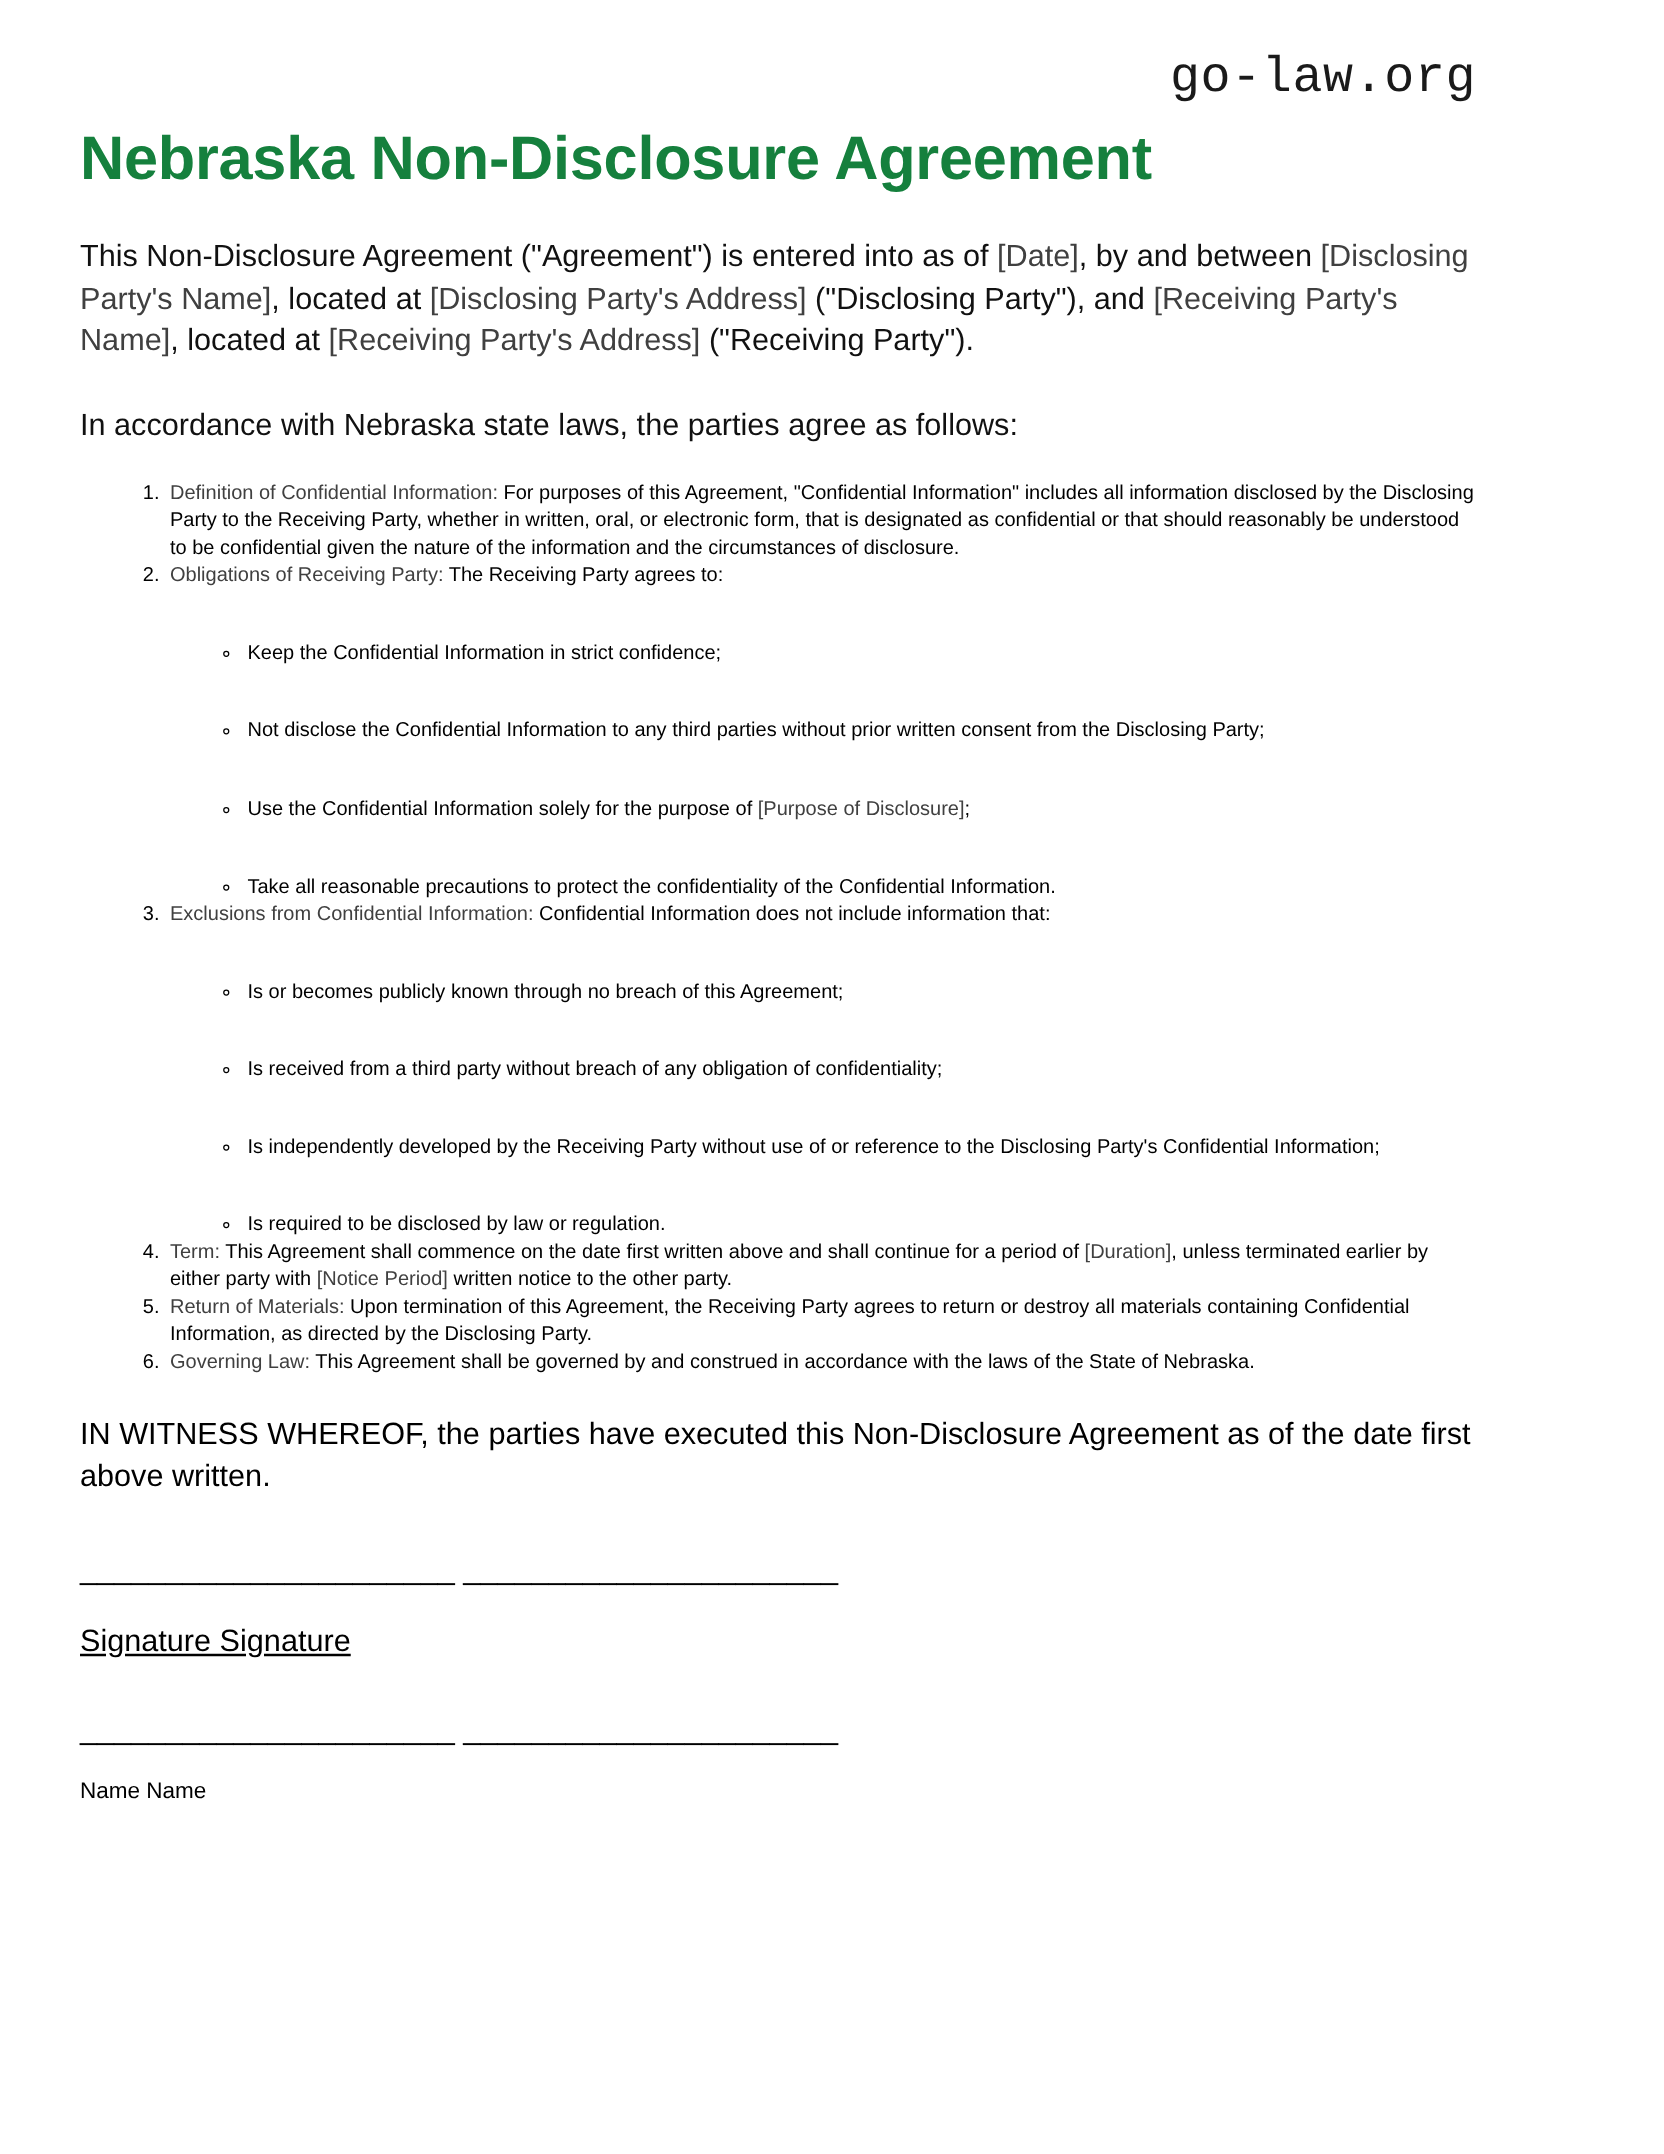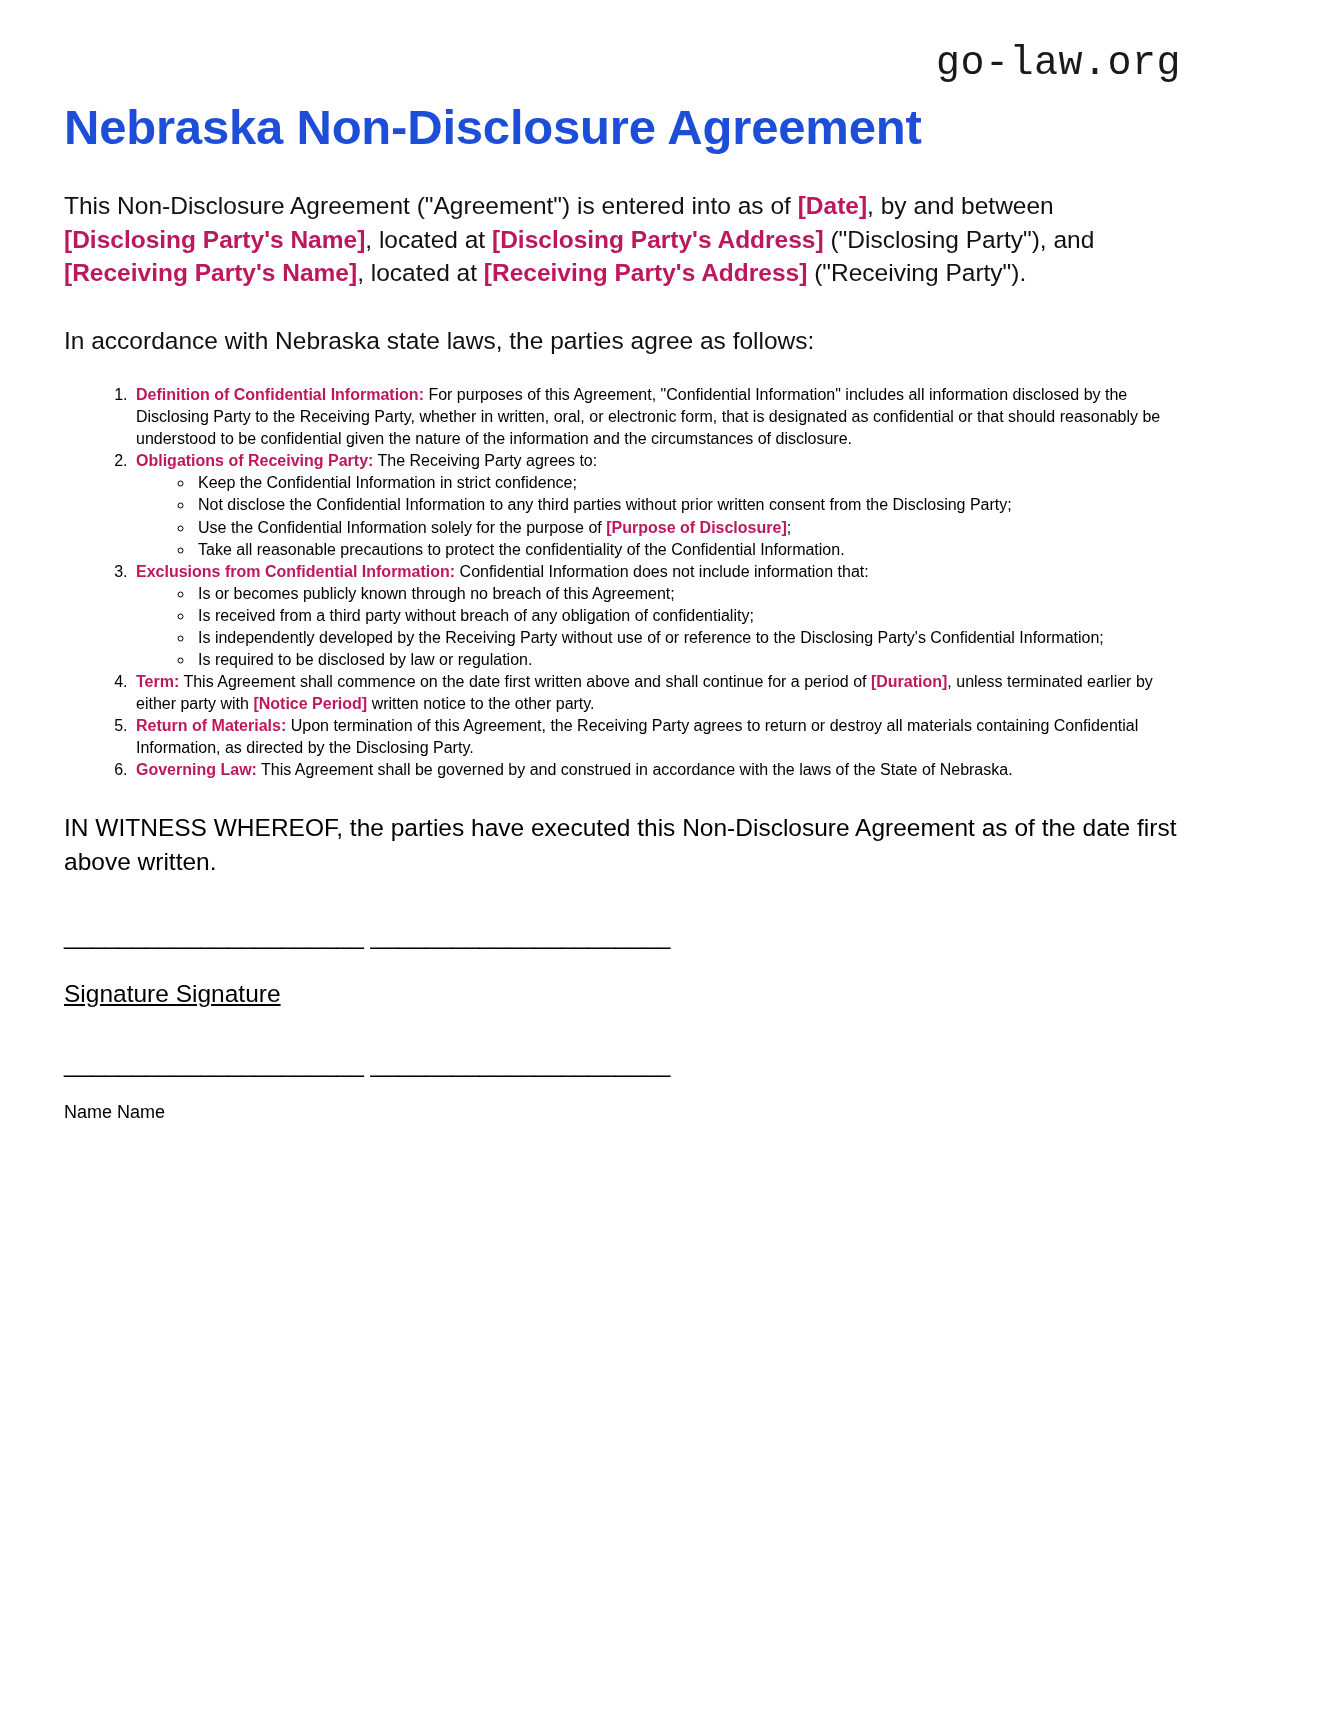--- a/index.html
+++ b/index.html
@@ -37,50 +37,51 @@
     color: #1a1a1a;
     line-height: 1;
   }
   h1.doc-title {
     font-size: 49px;
     font-weight: bold;
     margin: 4px 0 0 0;
     padding: 0;
     line-height: 1.12;
     letter-spacing: -0.2px;
-    color: #1d4ed8;
+    color: #15803d;
     font-stretch: condensed;
   }
   p.para {
     font-size: 24.5px;
     line-height: 1.38;
     margin: 34px 0 0 0;
     padding: 0;
     color: #111;
   }
-  b, strong { font-weight: bold; color: #be185d; }
+  b, strong { font-weight: normal; color: #404040; }
 
   ol.main-list {
     font-size: 16px;
     line-height: 1.38;
     margin: 26px 0 0 0;
     padding-left: 68px;
     list-style-type: decimal;
   }
   ol.main-list > li {
     margin: 0 0 0 0;
     padding-left: 4px;
   }
   ul.sub-list {
     list-style-type: circle;
     margin: 0;
     padding-left: 58px;
   }
   ul.sub-list > li {
     padding-left: 4px;
+    margin-top: 40px;
   }
 
   .witness {
     font-size: 24.5px;
     line-height: 1.38;
     margin: 30px 0 0 0;
   }
   .party-names {
     font-size: 24.5px;
     font-weight: bold;

